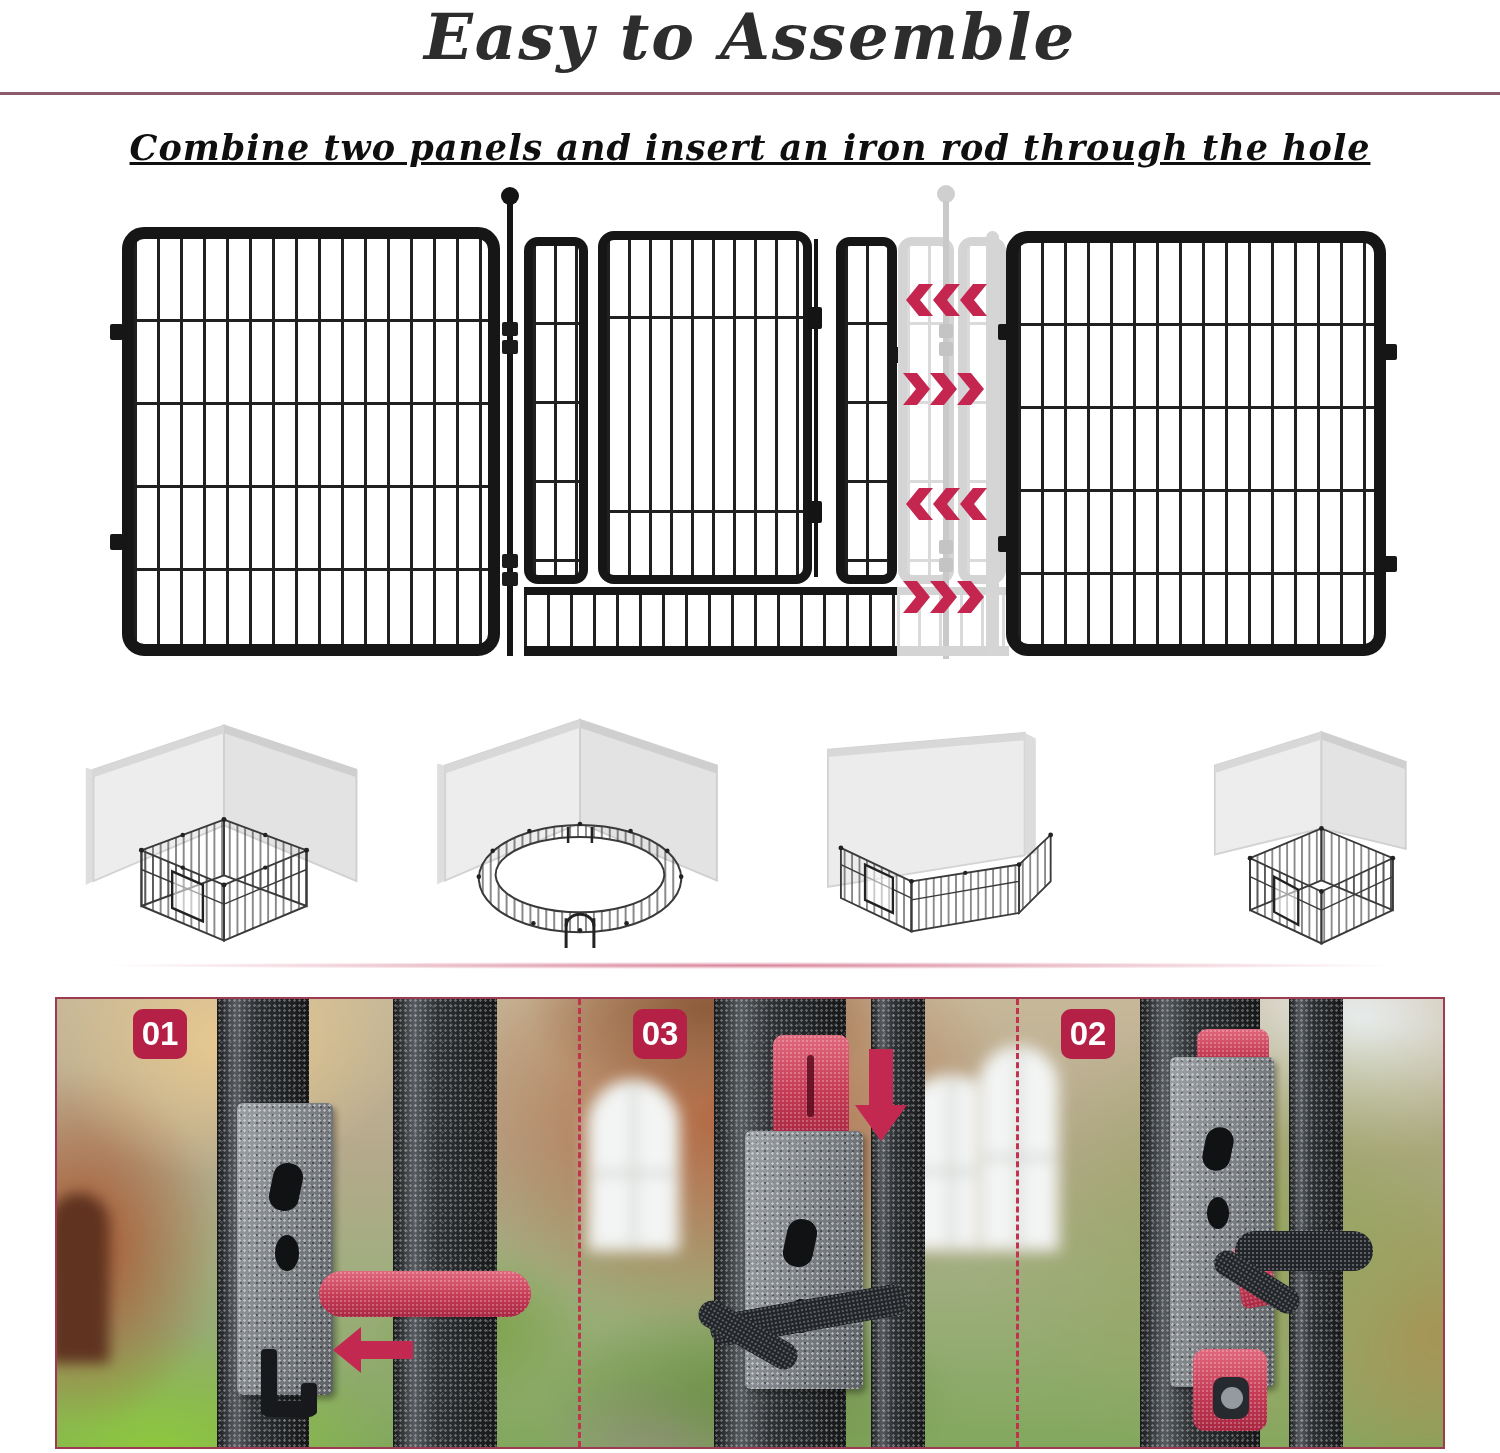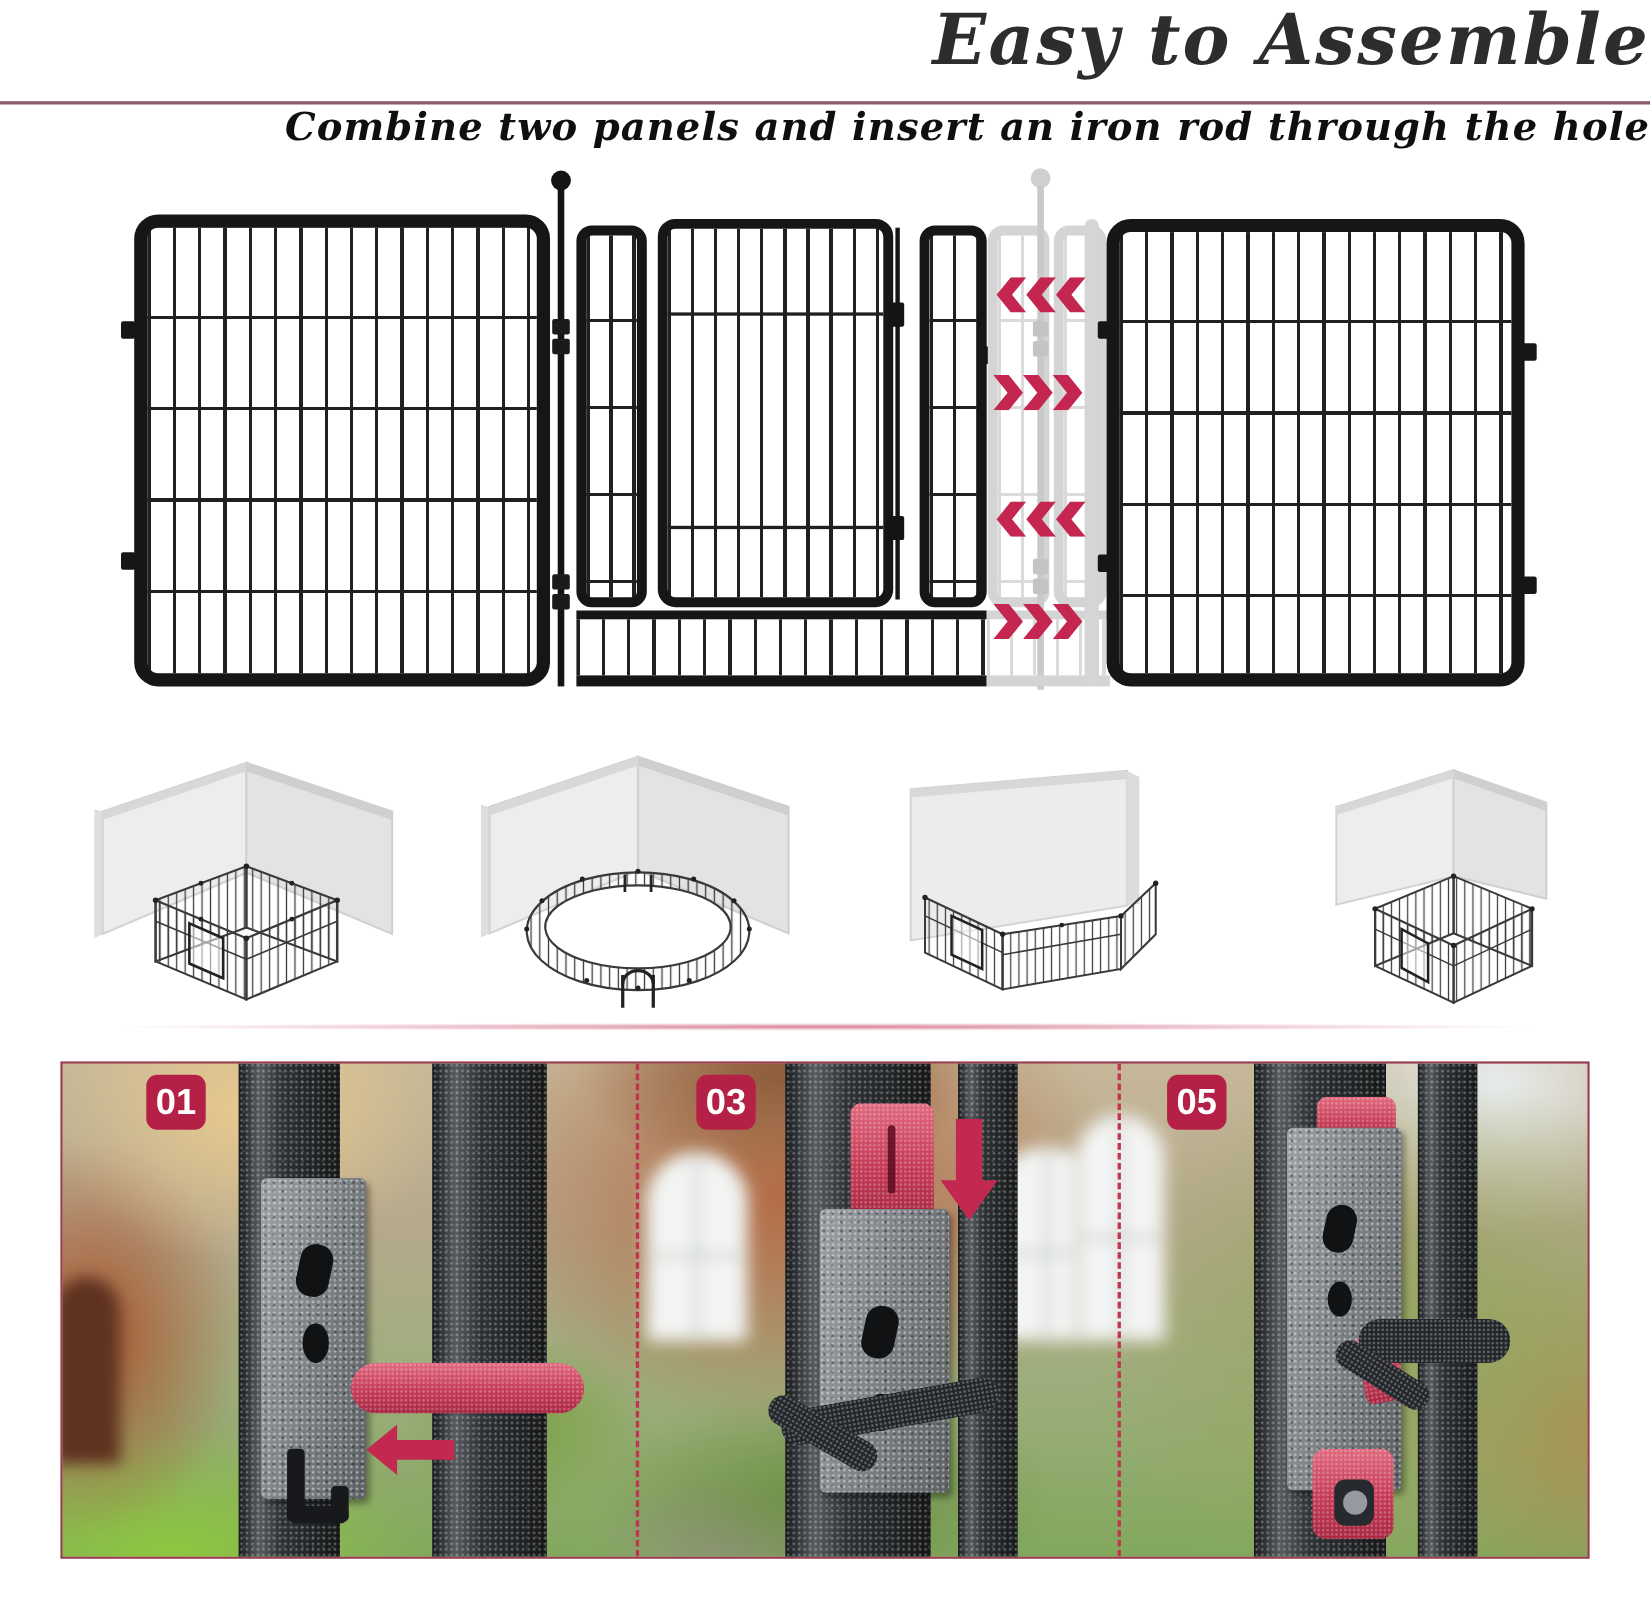--- a/index.html
+++ b/index.html
@@ -1,25 +1,25 @@
 <!DOCTYPE html>
 <html><head>
 <meta charset="utf-8">
 <style>
   * { margin:0; padding:0; box-sizing:border-box; }
   html,body { width:1500px; height:1453px; background:#ffffff; overflow:hidden;
               font-family:"DejaVu Serif", serif; }
 
   
-  .hdr { text-align:right; }
+  .hdr { text-align:center; }
   .hdr h1 { padding-top:2px; font-style:italic; font-weight:700; font-size:64px;
             letter-spacing:2px; color:#2d2d2d; line-height:1.1; }
   .title-rule { margin-top:20px; height:3px; width:100%; background:#8b5a6d; }
-  .subtitle { margin-top:0; font-style:italic; font-weight:700; font-size:35px;
-              color:#0f0f0f; letter-spacing:1px; }
+  .subtitle { margin-top:32px; font-style:italic; font-weight:700; font-size:35px;
+              color:#0f0f0f; letter-spacing:1px;text-decoration:underline; }
 
   
   .assembly { position:relative; width:1500px; height:478px; margin-top:16px; }
   .abs { position:absolute; }
 
   .bp { border:12px solid #161616; border-radius:22px;
         background-image:
           repeating-linear-gradient(90deg,#202020 0 3px,transparent 3px 23px),
           repeating-linear-gradient(180deg,transparent 0 80px,#202020 80px 83px); }
   .strip { border:9px solid #161616; border-radius:14px;
@@ -357,15 +357,15 @@
     <div class="hole-oval" style="left:37px;top:140px;width:22px;height:32px"></div>
   </div>
   <div class="redpart" style="left:1180px;top:244px;width:36px;height:64px;border-radius:8px;transform:rotate(-10deg);z-index:2"></div>
   <div class="darkpart" style="left:1178px;top:232px;width:138px;height:40px;border-radius:20px"></div>
   <div class="darkpart" style="left:1152px;top:270px;width:96px;height:26px;border-radius:13px;transform:rotate(32deg)"></div>
   <div class="redpart" style="left:1136px;top:350px;width:74px;height:82px;border-radius:12px;z-index:2">
     <div style="position:absolute;left:20px;top:28px;width:36px;height:42px;background:#26292d;border-radius:10px"></div>
     <div style="position:absolute;left:28px;top:38px;width:22px;height:22px;background:#949aa0;border-radius:50%"></div>
   </div>
   <div class="badge" style="left:1004px;top:10px">
-    <span>05</span>
+    <span>02</span>
   </div>
 </div>
 
 </body></html>

